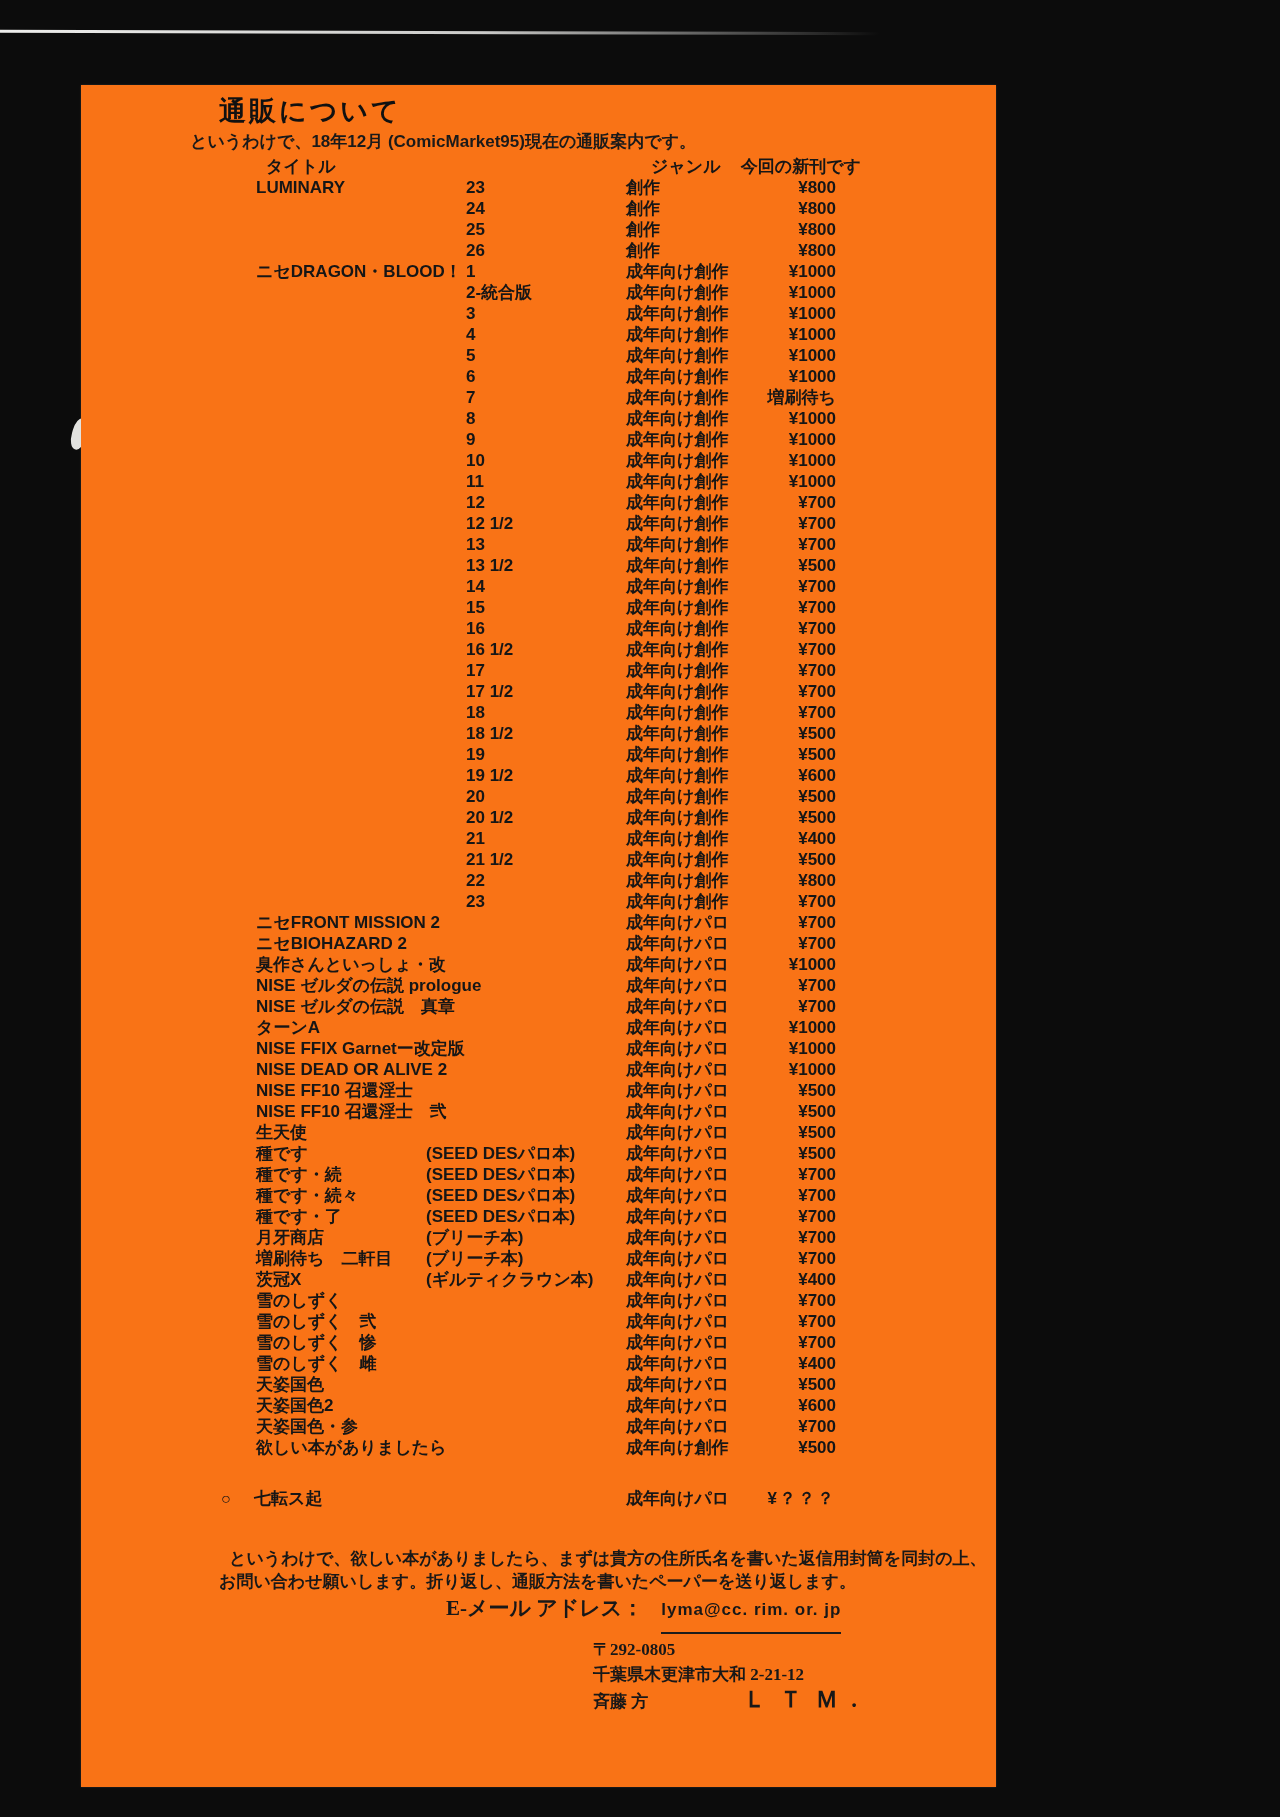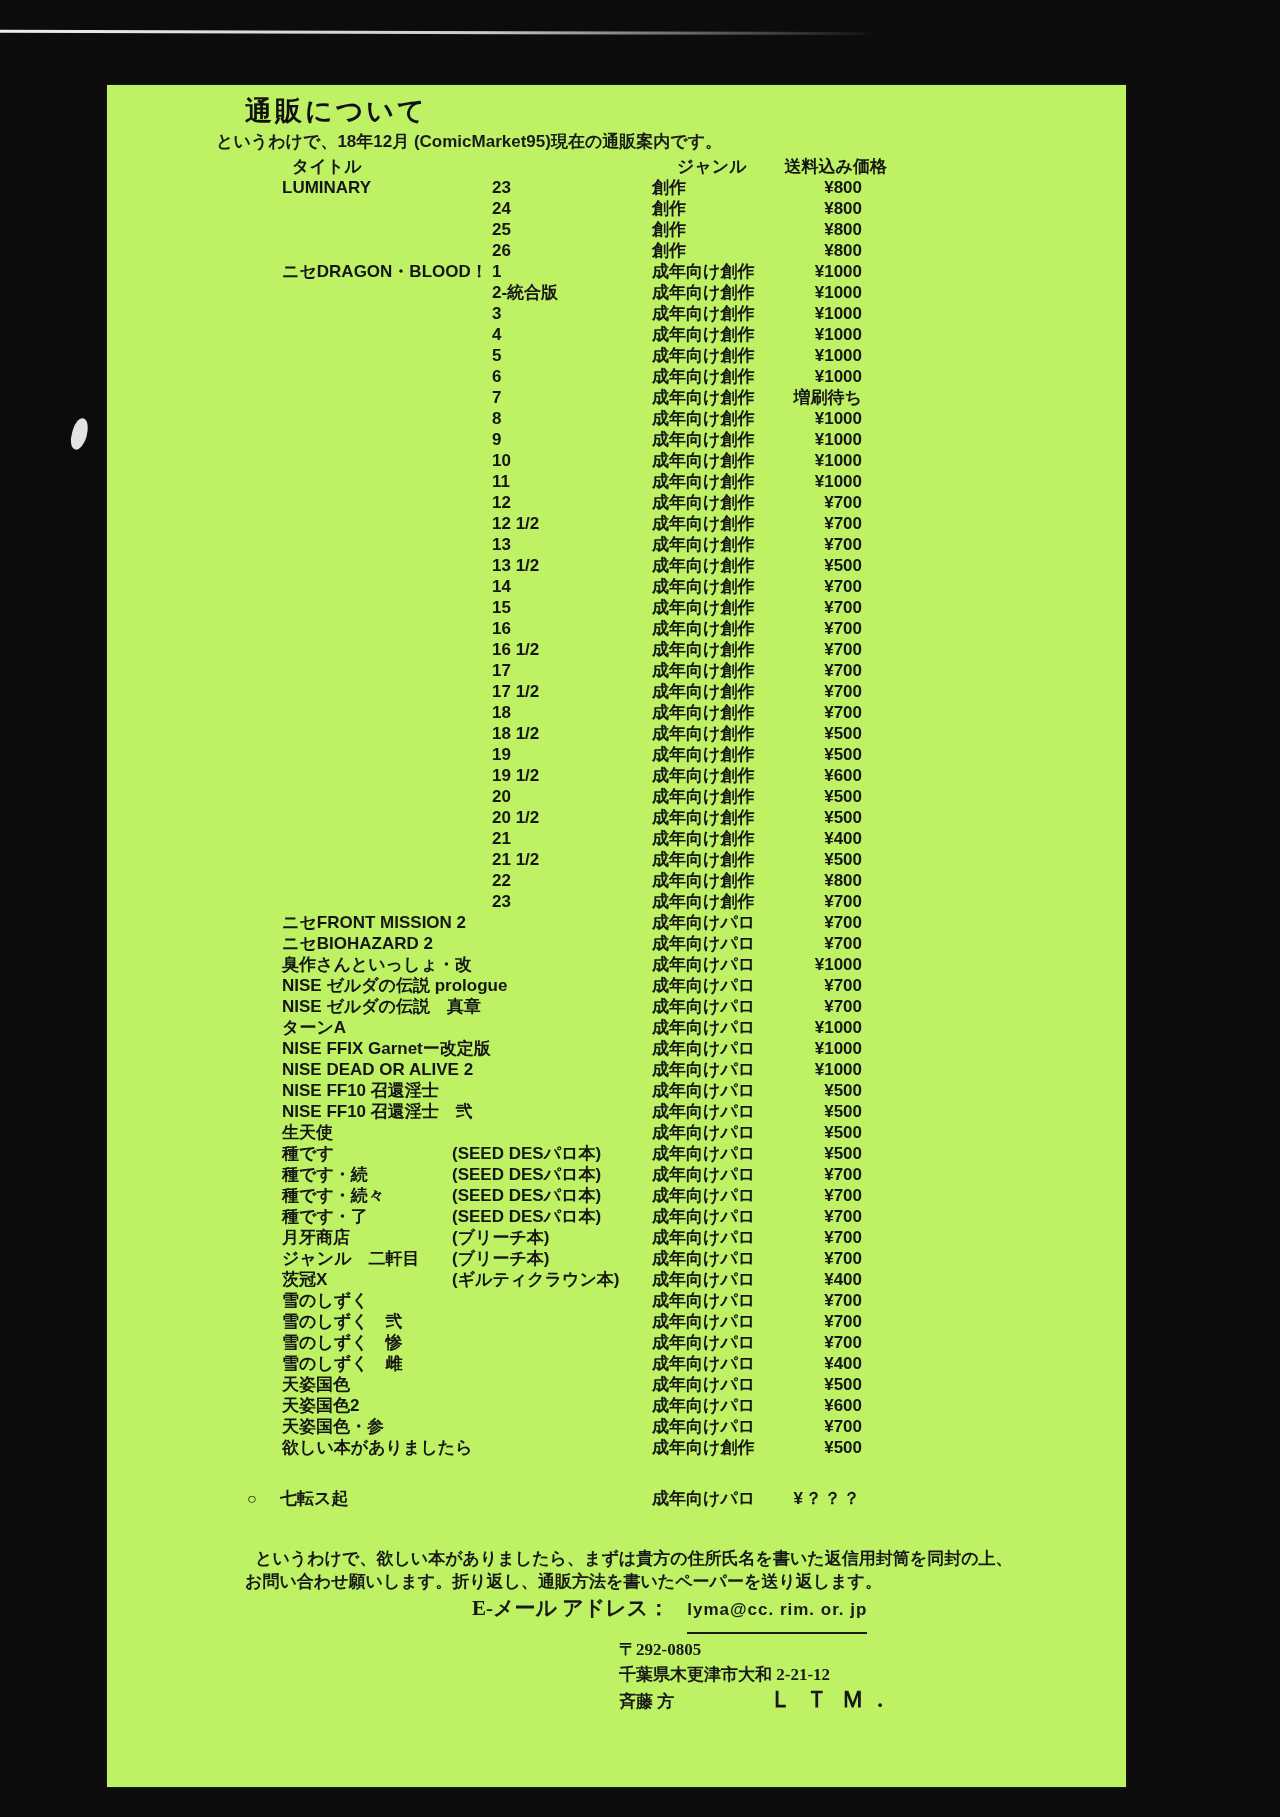--- a/index.html
+++ b/index.html
@@ -14,22 +14,22 @@
     position:absolute;left:0;top:31px;width:880px;height:3px;
     background:linear-gradient(to right,rgba(250,250,248,.95),rgba(250,250,248,.8) 55%,rgba(250,250,248,0));
     transform:rotate(.15deg);
   }
   .scan-blob{
     position:absolute;left:72px;top:418px;width:15px;height:32px;
     background:#f5f5f2;border-radius:45% 55% 50% 50%;
     transform:rotate(16deg);opacity:.92;
   }
   .page{
-    position:absolute;left:107px;top:85px;width:1019px;height:1702px;
-    background:#bef264;
+    position:absolute;left:81px;top:85px;width:915px;height:1702px;
+    background:#f97316;
     box-shadow:0 0 2px rgba(255,255,255,.15);
     padding-top:10px;box-sizing:border-box;
   }
   .doc-title{
     margin-left:138px;font-size:27px;font-weight:bold;letter-spacing:3px;
     line-height:32px;color:#111;
   }
   .intro{
     margin-left:109px;margin-top:3px;font-size:17px;line-height:24px;
     font-family:Liberation Sans, sans-serif;font-weight:600;color:#1a1a1a;
@@ -72,21 +72,21 @@
 <div class="page">
 
   <div class="doc-title">通販について</div>
   <div class="intro">というわけで、18年12月 (ComicMarket95)現在の通販案内です。</div>
 
   <div class="tbl">
     <div class="row hdr">
       <span class="c-title">タイトル</span>
       <span class="c-num"></span>
       <span class="c-genre">ジャンル</span>
-      <span class="c-price">送料込み価格</span>
+      <span class="c-price">今回の新刊です</span>
     </div>
     <div id="rows-container">
       <div class="row">
         <span class="c-title">LUMINARY</span>
         <span class="c-num">23</span>
         <span class="c-genre">創作</span>
         <span class="c-price">¥800</span>
       </div>
 
       <div class="row">
@@ -433,21 +433,21 @@
       </div>
 
       <div class="row">
         <span class="c-title">月牙商店</span>
         <span class="c-num is-note">(ブリーチ本)</span>
         <span class="c-genre">成年向けパロ</span>
         <span class="c-price">¥700</span>
       </div>
 
       <div class="row">
-        <span class="c-title">ジャンル　二軒目</span>
+        <span class="c-title">増刷待ち　二軒目</span>
         <span class="c-num is-note">(ブリーチ本)</span>
         <span class="c-genre">成年向けパロ</span>
         <span class="c-price">¥700</span>
       </div>
 
       <div class="row">
         <span class="c-title">茨冠X</span>
         <span class="c-num is-note">(ギルティクラウン本)</span>
         <span class="c-genre">成年向けパロ</span>
         <span class="c-price">¥400</span>

